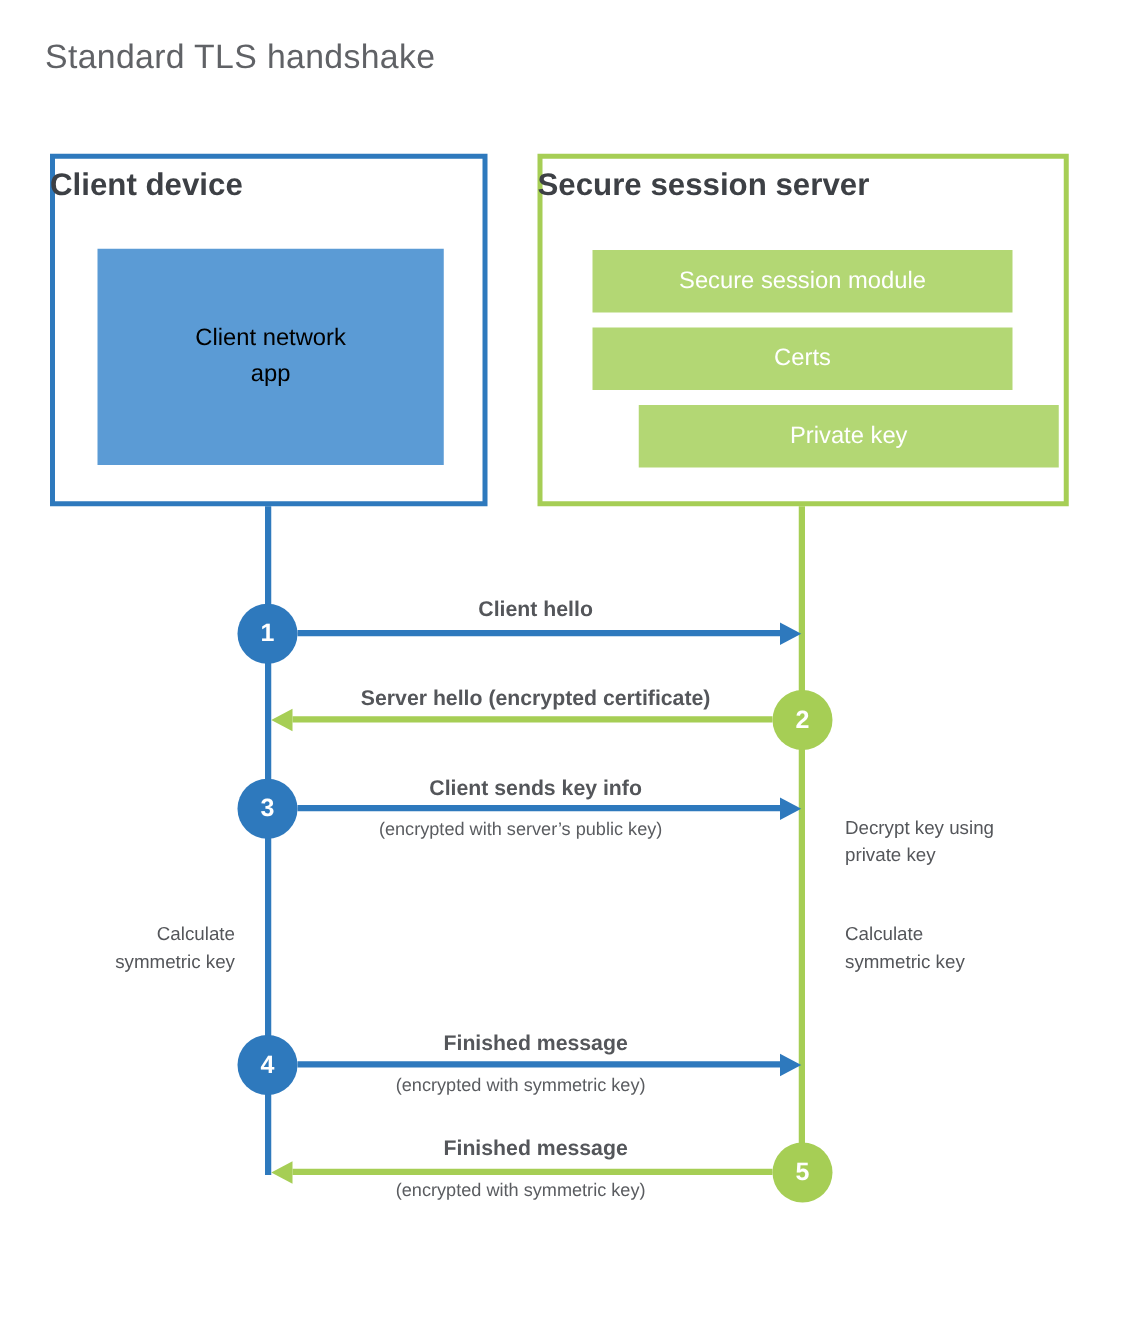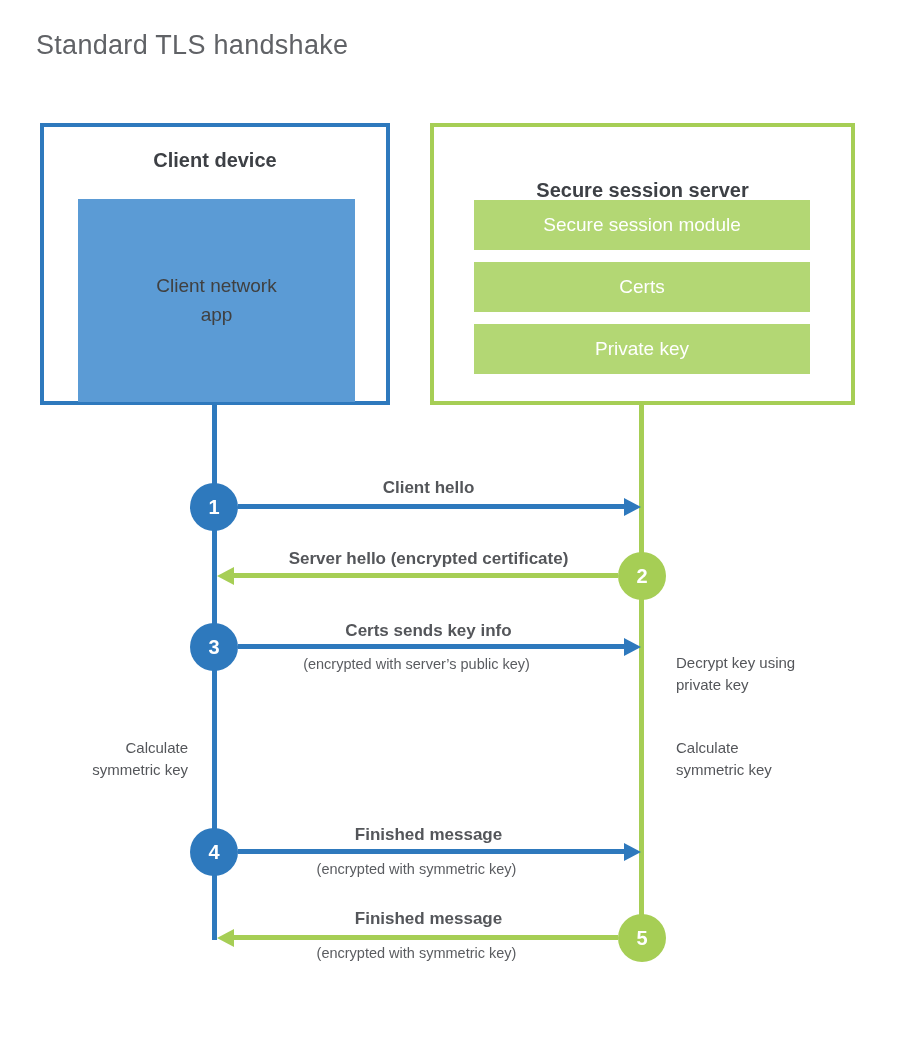--- a/index.html
+++ b/index.html
@@ -18,35 +18,35 @@
   }
   .page-title{
     position:absolute;left:36px;top:30px;font-size:27px;font-weight:400;
     color:var(--title);letter-spacing:0.3px;
   }
   
   .entity-box{position:absolute;top:123px;height:282px;background:#fff;box-sizing:border-box;}
   .client-box{left:40px;width:350px;border:4px solid var(--blue);}
   .server-box{left:430px;width:425px;border:4px solid var(--green);}
   .box-title{
-    position:absolute;top:149px;text-align:center;font-weight:bold;
-    font-size:20px;color:var(--heading);
+    position:absolute;top:134px;text-align:left;font-weight:bold;
+    font-size:25px;color:var(--heading);
   }
   .client-box-title{left:40px;width:350px;}
-  .server-box-title{left:430px;width:425px;margin-top:30px;}
+  .server-box-title{left:430px;width:425px;}
   .app-box{
-    position:absolute;left:78px;top:199px;width:277px;height:203px;
-    background:var(--blue-fill);color:#404040;font-size:19px;line-height:1.5;
+    position:absolute;left:78px;top:199px;width:277px;height:173px;
+    background:var(--blue-fill);color:#000000;font-size:19px;line-height:1.5;
     display:flex;flex-direction:column;align-items:center;justify-content:center;text-align:center;
   }
   .server-row{
     position:absolute;left:474px;width:336px;height:50px;background:var(--green-fill);
     color:#fff;font-size:19px;display:flex;align-items:center;justify-content:center;
   }
-  .server-row-0{top:200px;} .server-row-1{top:262px;} .server-row-2{top:324px;}
+  .server-row-0{top:200px;} .server-row-1{top:262px;} .server-row-2{top:324px;margin-left:37px;}
   
   .lifeline{position:absolute;top:405px;width:5px;height:535px;}
   .client-lifeline{left:212px;background:var(--blue);}
   .server-lifeline{left:639px;background:var(--green);}
   
   .step-circle{
     position:absolute;width:48px;height:48px;border-radius:50%;color:#fff;
     font-weight:bold;font-size:20px;display:flex;align-items:center;justify-content:center;z-index:3;
   }
   .blue-circle{background:var(--blue);} .green-circle{background:var(--green);}
@@ -102,21 +102,21 @@
   <div class="msg-label label-1">Client hello</div>
   <div class="arrow-line blue-line-fill line-1"></div>
   <div class="arrow-head head-right head-1"></div>
   <div class="step-circle blue-circle circle-1">1</div>
 
   <div class="msg-label label-2">Server hello (encrypted certificate)</div>
   <div class="arrow-line green-line-fill line-2"></div>
   <div class="arrow-head head-left head-2"></div>
   <div class="step-circle green-circle circle-2">2</div>
 
-  <div class="msg-label label-3">Certs sends key info</div>
+  <div class="msg-label label-3">Client sends key info</div>
   <div class="msg-sub sub-3">(encrypted with server’s public key)</div>
   <div class="arrow-line blue-line-fill line-3"></div>
   <div class="arrow-head head-right head-3"></div>
   <div class="step-circle blue-circle circle-3">3</div>
   <div class="side-note note-decrypt">Decrypt key using private key</div>
 
   <div class="side-note note-calc-left">Calculate symmetric key</div>
   <div class="side-note note-calc-right">Calculate symmetric key</div>
 
   <div class="msg-label label-4">Finished message</div>

